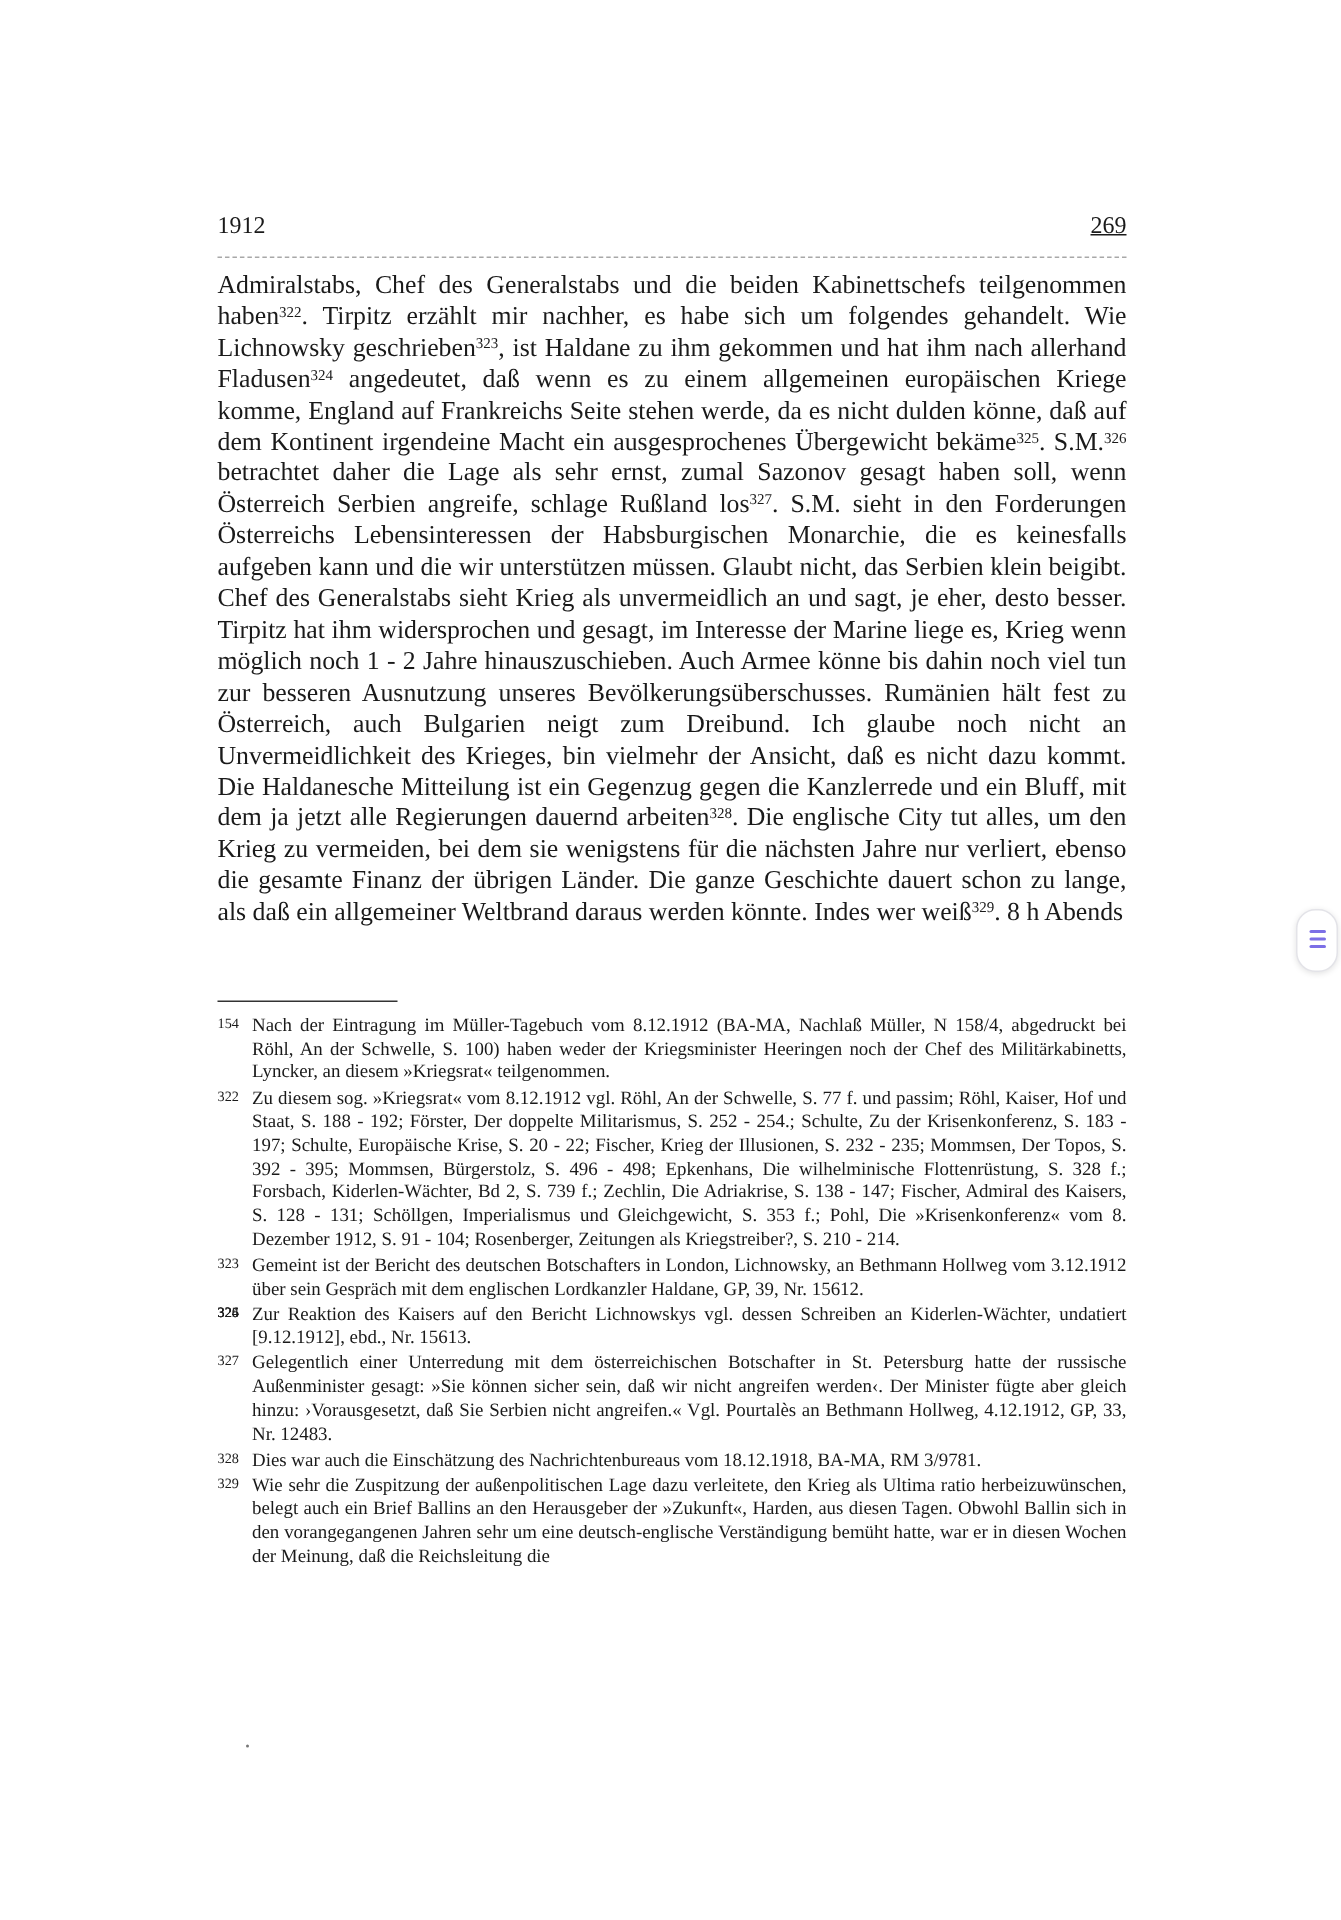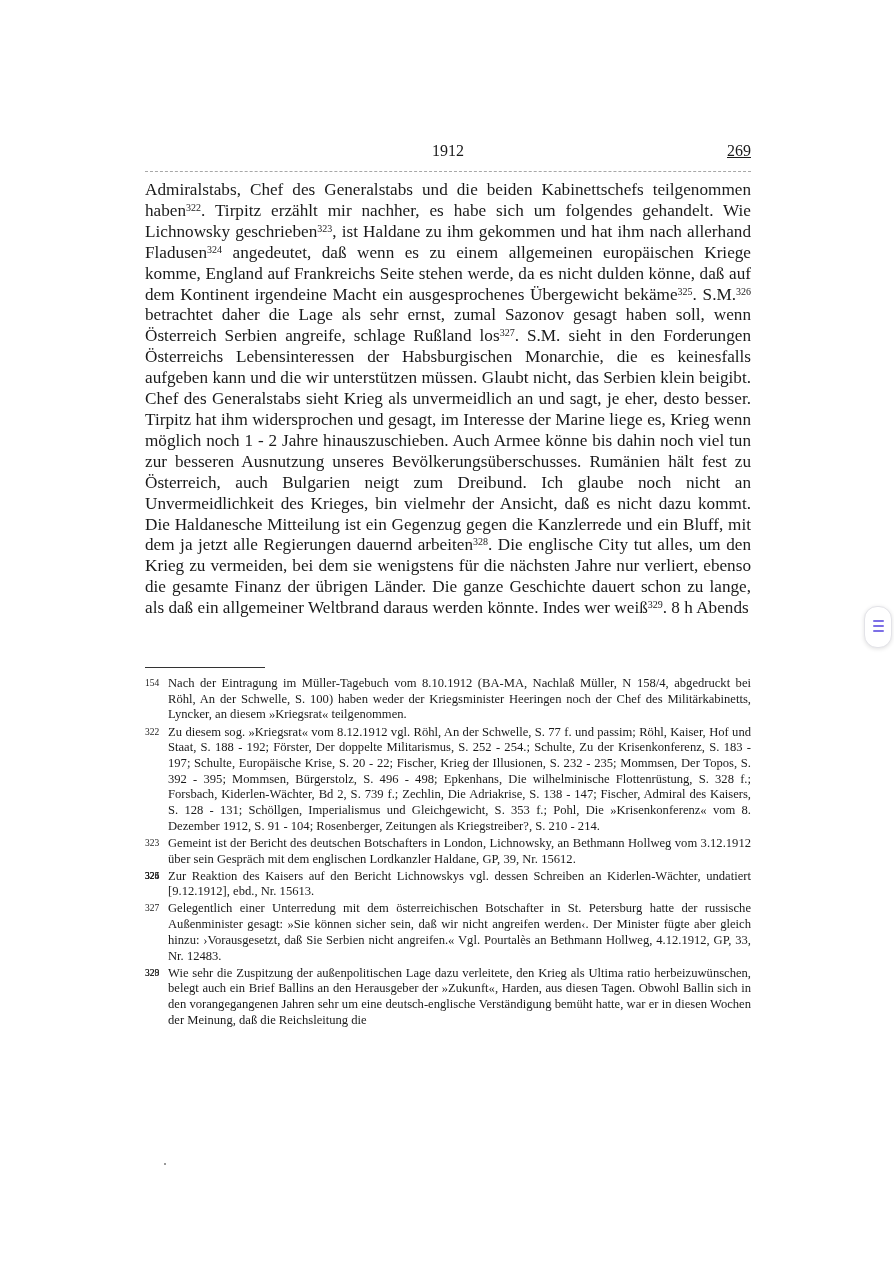--- a/index.html
+++ b/index.html
@@ -1,21 +1,21 @@
 <!DOCTYPE html>
 <html><head>
 <meta charset="utf-8">
 <style>
   html, body { margin:0; padding:0; background:#ffffff; }
   body { width:894px; height:1280px; position:relative; overflow:hidden;
          font-family:"Liberation Serif","DejaVu Serif",serif; color:#1a1a1a; }
   .page { position:absolute; left:0; top:0; width:894px; height:1280px; }
   .running-head { position:absolute; left:145px; top:140px; width:606px; height:24px;
                   font-size:16px; }
-  .rh-title { position:absolute; left:0; right:0; text-align:center; top:2px; }
+  .rh-title { position:absolute; left:0; right:0; text-align:left; top:2px; }
   .rh-page { position:absolute; right:0; top:2px;text-decoration:underline; }
   .rh-rule { position:absolute; left:145px; top:171px; width:606px; height:0;
              border-top:1px dashed #a8a8a8; }
   .body-text { position:absolute; left:145px; top:180px; width:606px;
                font-size:17.2px; line-height:20.9px; text-align:justify; hyphens:manual; }
   .body-text p { margin:0; }
   sup { font-size:10px; line-height:0; vertical-align:5px; }
   .fn-rule { position:absolute; left:145px; top:667px; width:120px; border-top:1px solid #333; }
   .footnotes { position:absolute; left:145px; top:676px; width:606px;
                font-size:12.6px; line-height:15.7px; }
@@ -41,28 +41,28 @@
 
   <div class="body-text">
     <p>
       <span>Admiralstabs, Chef des Generalstabs und die beiden Kabinettschefs teilgenommen haben</span><sup>322</sup><span>. Tirpitz erzählt mir nachher, es habe sich um folgendes gehandelt. Wie Lichnowsky geschrieben</span><sup>323</sup><span>, ist Haldane zu ihm gekommen und hat ihm nach aller­hand Fladusen</span><sup>324</sup><span> angedeutet, daß wenn es zu einem allgemeinen europäischen Kriege komme, England auf Frankreichs Seite stehen werde, da es nicht dulden könne, daß auf dem Kontinent irgendeine Macht ein ausgesprochenes Überge­wicht bekäme</span><sup>325</sup><span>. S.M.</span><sup>326</sup><span> betrachtet daher die Lage als sehr ernst, zumal Sazonov gesagt haben soll, wenn Österreich Serbien angreife, schlage Rußland los</span><sup>327</sup><span>. S.M. sieht in den Forderungen Österreichs Lebensinteressen der Habsburgischen Mon­archie, die es keinesfalls aufgeben kann und die wir unterstützen müssen. Glaubt nicht, das Serbien klein beigibt. Chef des Generalstabs sieht Krieg als unvermeid­lich an und sagt, je eher, desto besser. Tirpitz hat ihm widersprochen und gesagt, im Interesse der Marine liege es, Krieg wenn möglich noch 1 - 2 Jahre hinauszu­schieben. Auch Armee könne bis dahin noch viel tun zur besseren Ausnutzung unseres Bevölkerungsüberschusses. Rumänien hält fest zu Österreich, auch Bulga­rien neigt zum Dreibund. Ich glaube noch nicht an Unvermeidlichkeit des Krieges, bin vielmehr der Ansicht, daß es nicht dazu kommt. Die Haldanesche Mitteilung ist ein Gegenzug gegen die Kanzlerrede und ein Bluff, mit dem ja jetzt alle Regie­rungen dauernd arbeiten</span><sup>328</sup><span>. Die englische City tut alles, um den Krieg zu vermei­den, bei dem sie wenigstens für die nächsten Jahre nur verliert, ebenso die gesamte Finanz der übrigen Länder. Die ganze Geschichte dauert schon zu lange, als daß ein allgemeiner Weltbrand daraus werden könnte. Indes wer weiß</span><sup>329</sup><span>. 8 h Abends</span>
     </p>
   </div>
 
   <div class="fn-rule"></div>
 
   <div class="footnotes">
-    <div class="fn"><span class="fn-num">154</span><span>Nach der Eintragung im Müller-Tagebuch vom 8.10.1912 (BA-MA, Nachlaß Müller, N 158/4, abgedruckt bei Röhl, An der Schwelle, S. 100) haben weder der Kriegsminister Heeringen noch der Chef des Militärkabinetts, Lyncker, an diesem »Kriegsrat« teilgenommen.</span></div>
+    <div class="fn"><span class="fn-num">154</span><span>Nach der Eintragung im Müller-Tagebuch vom 8.12.1912 (BA-MA, Nachlaß Müller, N 158/4, abgedruckt bei Röhl, An der Schwelle, S. 100) haben weder der Kriegsminister Heeringen noch der Chef des Militärkabinetts, Lyncker, an diesem »Kriegsrat« teilgenommen.</span></div>
     <div class="fn"><span class="fn-num">322</span><span>Zu diesem sog. »Kriegsrat« vom 8.12.1912 vgl. Röhl, An der Schwelle, S. 77 f. und passim; Röhl, Kaiser, Hof und Staat, S. 188 - 192; Förster, Der doppelte Militarismus, S. 252 - 254.; Schulte, Zu der Krisenkonferenz, S. 183 - 197; Schulte, Europäische Krise, S. 20 - 22; Fischer, Krieg der Illu­sionen, S. 232 - 235; Mommsen, Der Topos, S. 392 - 395; Mommsen, Bürgerstolz, S. 496 - 498; Epkenhans, Die wilhelminische Flottenrüstung, S. 328 f.; Forsbach, Kiderlen-Wächter, Bd 2, S. 739 f.; Zechlin, Die Adriakrise, S. 138 - 147; Fischer, Admiral des Kaisers, S. 128 - 131; Schöllgen, Imperialismus und Gleichgewicht, S. 353 f.; Pohl, Die »Krisenkonferenz« vom 8. Dezember 1912, S. 91 - 104; Rosenberger, Zeitungen als Kriegstreiber?, S. 210 - 214.</span></div>
     <div class="fn"><span class="fn-num">323</span><span>Gemeint ist der Bericht des deutschen Botschafters in London, Lichnowsky, an Bethmann Holl­weg vom 3.12.1912 über sein Gespräch mit dem englischen Lordkanzler Haldane, GP, 39, Nr. 15612.</span></div>
     <div class="fn"><span class="fn-num">324</span></div>
     <div class="fn"><span class="fn-num">325</span></div>
     <div class="fn"><span class="fn-num">326</span><span>Zur Reaktion des Kaisers auf den Bericht Lichnowskys vgl. dessen Schreiben an Kiderlen-Wäch­ter, undatiert [9.12.1912], ebd., Nr. 15613.</span></div>
     <div class="fn"><span class="fn-num">327</span><span>Gelegentlich einer Unterredung mit dem österreichischen Botschafter in St. Petersburg hatte der russische Außenminister gesagt: »Sie können sicher sein, daß wir nicht angreifen werden‹. Der Minister fügte aber gleich hinzu: ›Vorausgesetzt, daß Sie Serbien nicht angreifen.« Vgl. Pourtalès an Bethmann Hollweg, 4.12.1912, GP, 33, Nr. 12483.</span></div>
-    <div class="fn"><span class="fn-num">328</span></div>
+    <div class="fn"><span class="fn-num">328</span><span>Dies war auch die Einschätzung des Nachrichtenbureaus vom 18.12.1918, BA-MA, RM 3/9781.</span></div>
     <div class="fn"><span class="fn-num">329</span><span>Wie sehr die Zuspitzung der außenpolitischen Lage dazu verleitete, den Krieg als Ultima ratio herbeizuwünschen, belegt auch ein Brief Ballins an den Herausgeber der »Zukunft«, Harden, aus diesen Tagen. Obwohl Ballin sich in den vorangegangenen Jahren sehr um eine deutsch-englische Verständigung bemüht hatte, war er in diesen Wochen der Meinung, daß die Reichsleitung die</span></div>
   </div>
 
   <div class="stray-dot"></div>
 
   <div class="side-button">
     <span>
       <span class="bar" style="top:13px"></span>
       <span class="bar" style="top:18px"></span>
       <span class="bar" style="top:23px"></span>

